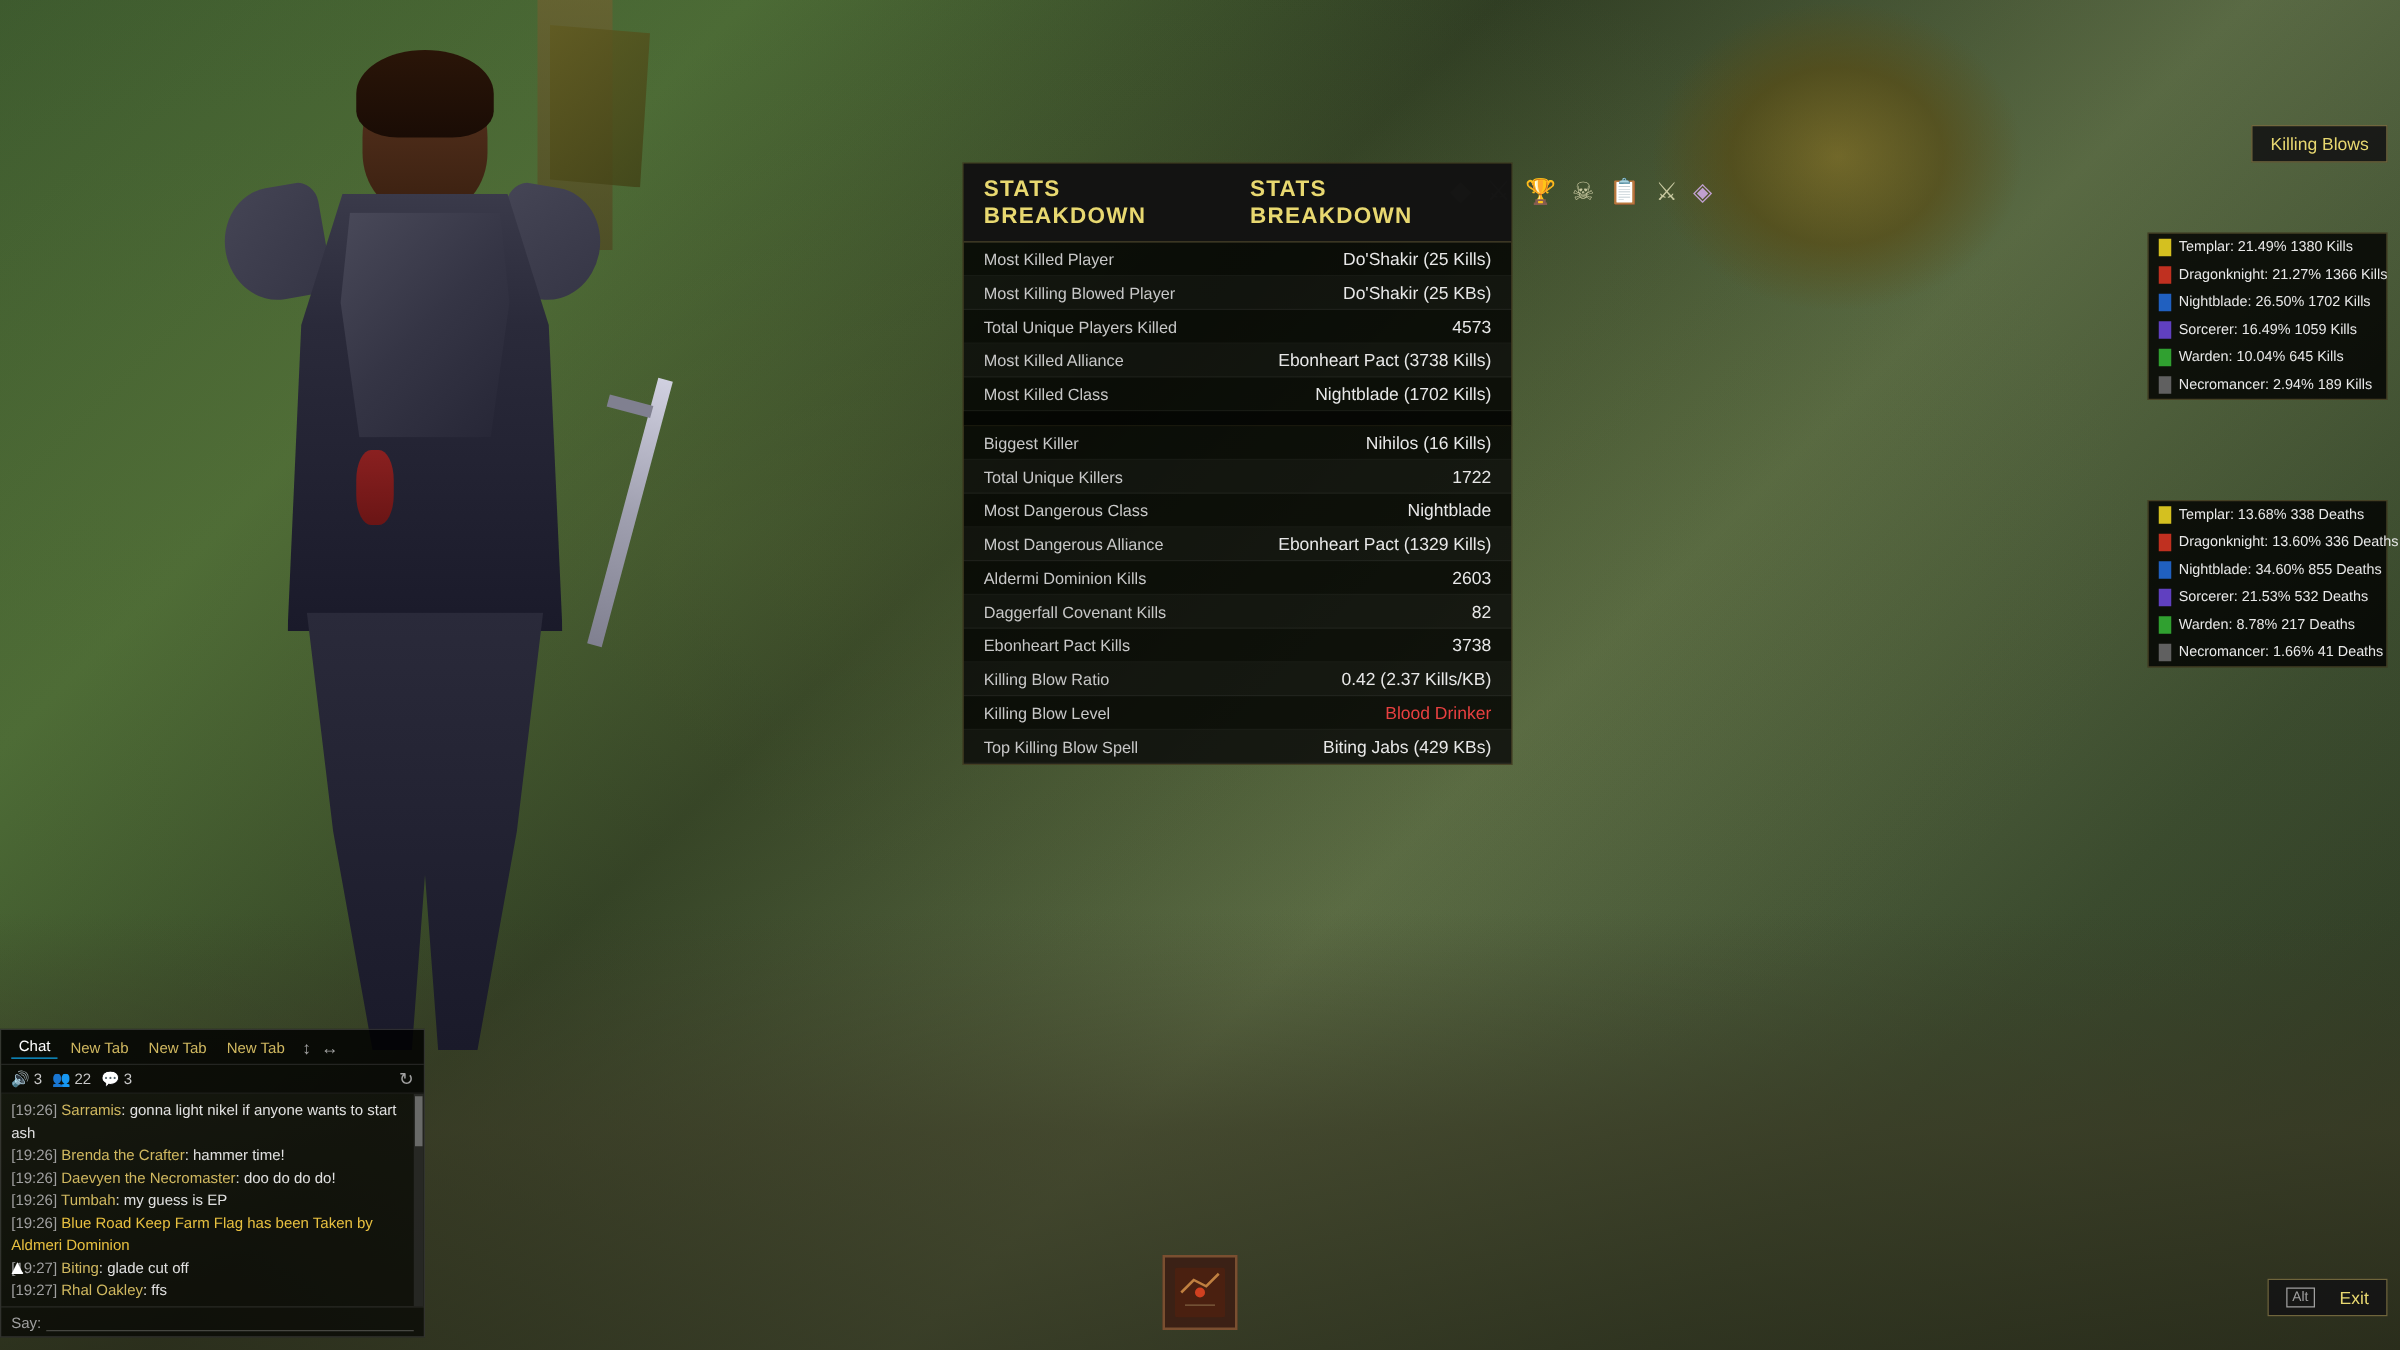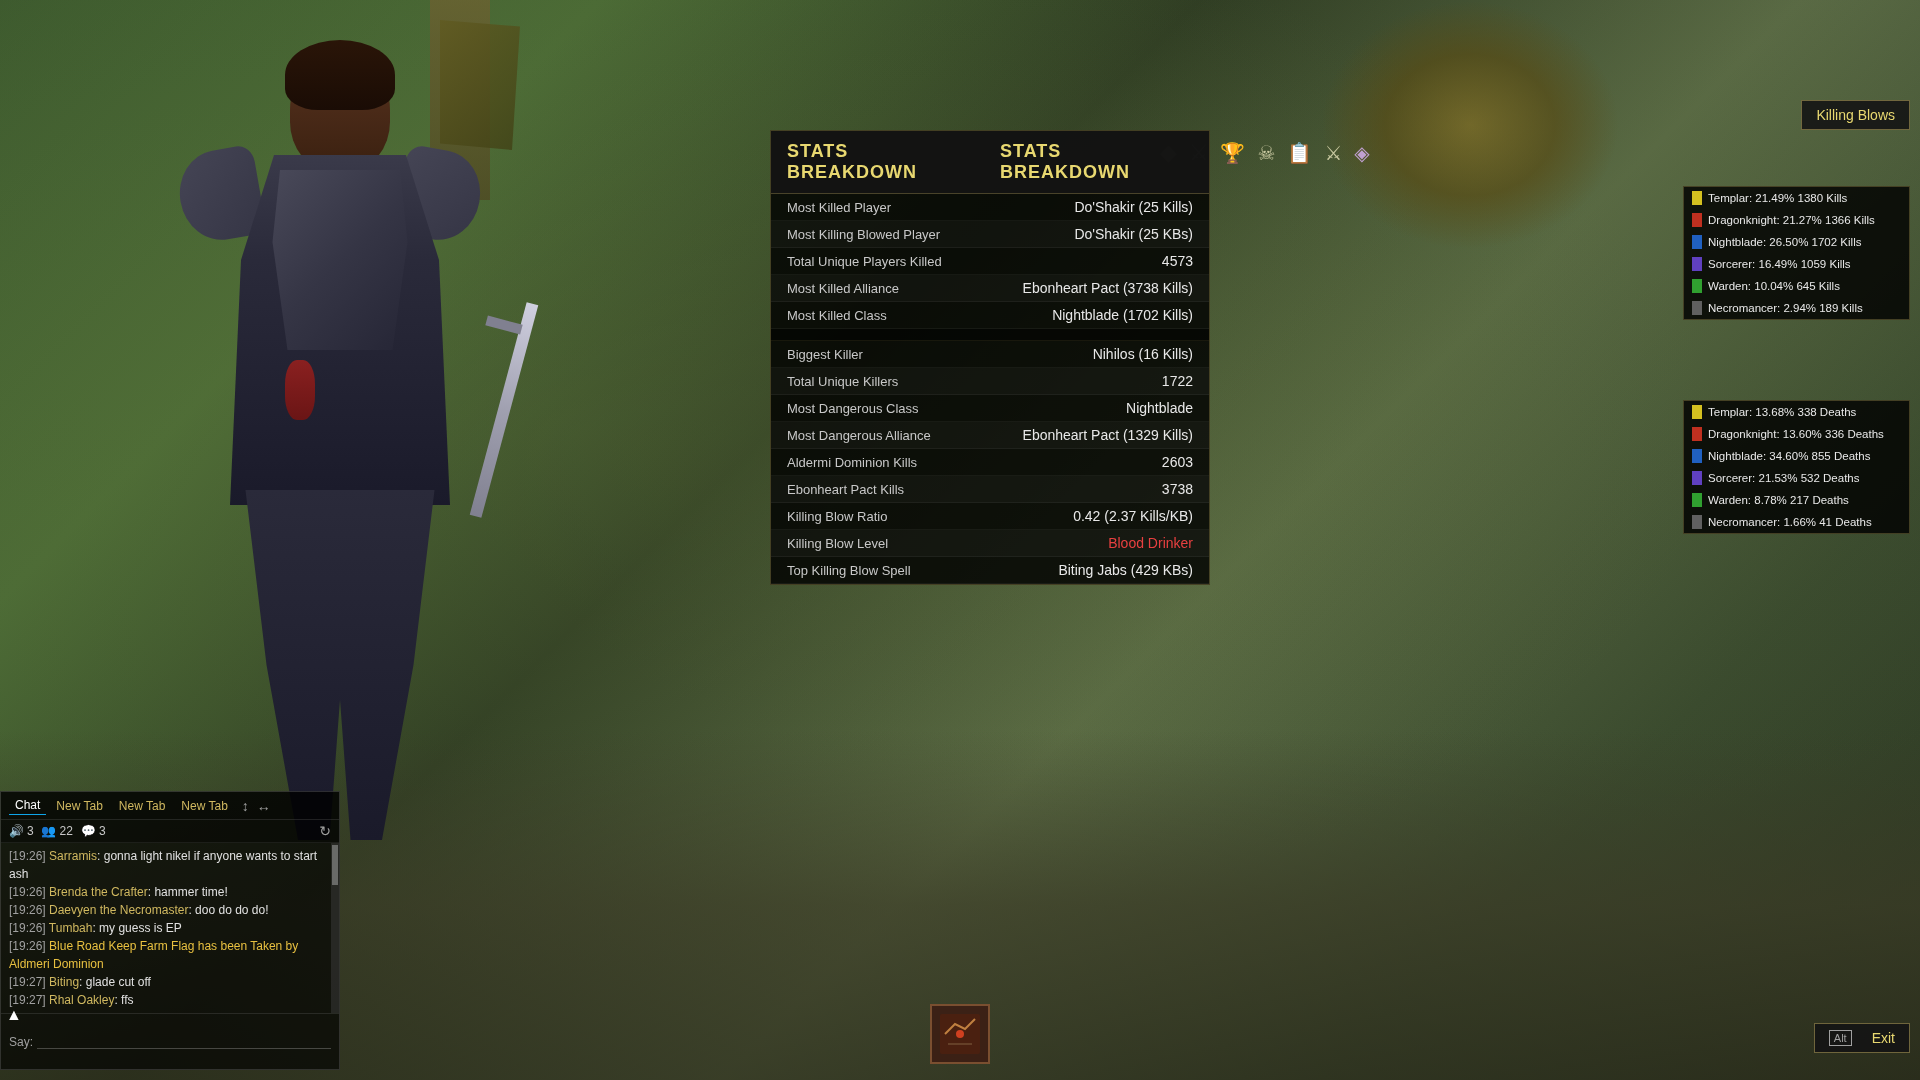--- a/index.html
+++ b/index.html
@@ -93,21 +93,21 @@
     .stats-separator {
       height: 12px;
       background: rgba(0,0,0,0.5);
       border-bottom: 1px solid rgba(200,180,100,0.1);
     }
 
     
     .chart-panel {
       position: absolute;
       right: 10px;
-      width: 227px;
+      width: 192px;
       background: rgba(0,0,0,0.82);
       border: 1px solid rgba(200,180,100,0.3);
     }
 
     .chart-panel-top {
       top: 186px;
     }
 
     .chart-panel-bottom {
       top: 400px;
@@ -280,21 +280,21 @@
     }
 
     .chat-scroll-thumb {
       width: 6px;
       height: 40px;
       background: rgba(150,150,150,0.6);
       margin: 2px auto;
     }
 
     .chat-input-row {
-      padding: 20px 8px;
+      padding: 4px 8px;
       border-top: 1px solid rgba(100,100,100,0.3);
       display: flex;
       align-items: center;
       gap: 4px;
     }
 
     .chat-say-label {
       color: #a0a0a0;
       font-size: 12px;
     }
@@ -535,20 +535,24 @@
         <span class="stats-label">Most Dangerous Class</span>
         <span class="stats-value">Nightblade</span>
       </div>
       <div class="stats-row">
         <span class="stats-label">Most Dangerous Alliance</span>
         <span class="stats-value">Ebonheart Pact (1329 Kills)</span>
       </div>
       <div class="stats-row">
         <span class="stats-label">Aldermi Dominion Kills</span>
         <span class="stats-value">2603</span>
+      </div>
+      <div class="stats-row">
+        <span class="stats-label">Daggerfall Covenant Kills</span>
+        <span class="stats-value">82</span>
       </div>
       <div class="stats-row">
         <span class="stats-label">Ebonheart Pact Kills</span>
         <span class="stats-value">3738</span>
       </div>
       <div class="stats-row">
         <span class="stats-label">Killing Blow Ratio</span>
         <span class="stats-value">0.42 (2.37 Kills/KB)</span>
       </div>
       <div class="stats-row">

